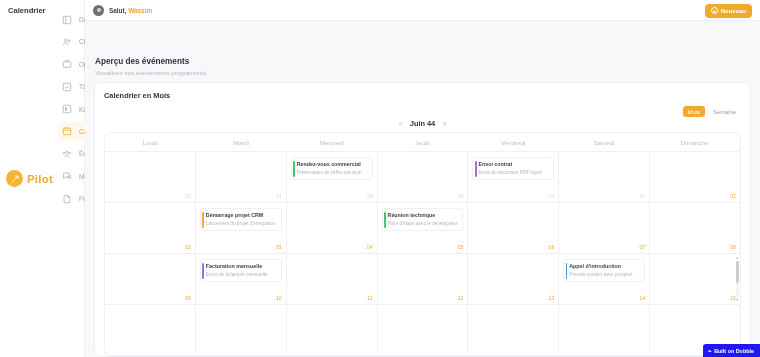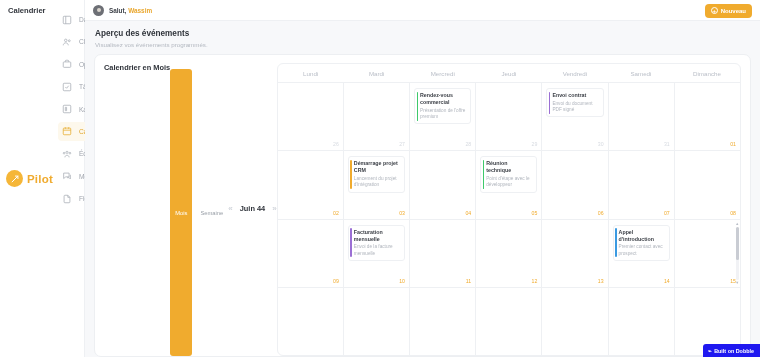--- a/index.html
+++ b/index.html
@@ -62,21 +62,21 @@
   .avatar {
     width: 11px; height: 11px; border-radius: 50%;
     background: #6d6f75;
     display:flex; align-items:center; justify-content:center;
     overflow:hidden; flex: 0 0 11px;
   }
   .avatar .head { width:4px;height:4px;border-radius:50%;background:#d9d4cd;margin-top:-1px; }
   .greet { font-size: 6.4px; color: #3f434a; font-weight: bold; }
   .greet .uname { color: #e9a62c; }
 
-  .pagehead { padding: 8px 10px 6px 10px; }
+  .pagehead { padding: 8px 10px 6px 10px; margin-top: 28px; }
   .pagehead h1 { font-size: 8.2px; color: #2f333a; font-weight: bold; }
   .pagehead p { font-size: 6.2px; color: #b3b8c0; margin-top: 3px; }
 
   .content { flex: 1; position: relative; padding: 0 9px 0 9px; }
 
   
   .floathead {
     position: absolute; top: 0; left: 0; right: 0; height: 21px;
     display: flex; align-items: center; justify-content: space-between;
     padding: 0 8px;
@@ -97,21 +97,21 @@
   }
 
   
   .cal-card {
     background: #ffffff;
     border: 1px solid #edeff2;
     border-radius: 7px;
     margin: 0 0 0 0;
     height: 100%;
     padding: 8px 9px 0 9px;
-    display: flex; flex-direction: row;
+    display: flex; flex-direction: column;
   }
   .cal-title { font-size: 7.4px; font-weight: bold; color: #2f333a; }
 
   .viewswitch {
     display: flex; gap: 3px; justify-content: flex-end;
     margin-top: 6px;
   }
   .vs-btn {
     font-size: 5.8px; padding: 2.6px 5px; border-radius: 3px;
     color: #9aa0a8; background: transparent; border: none;

